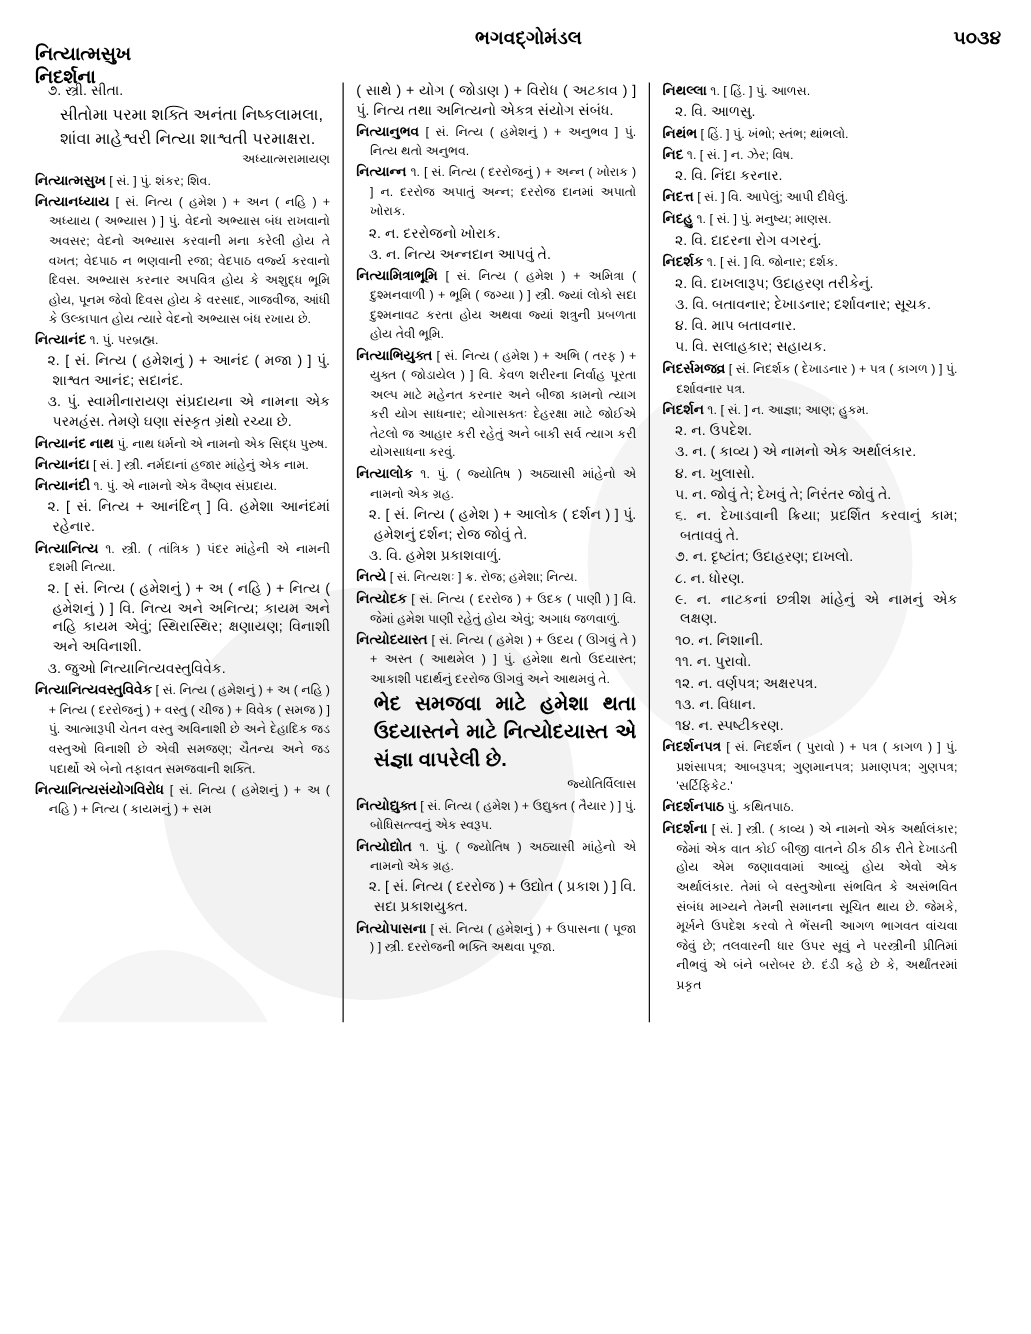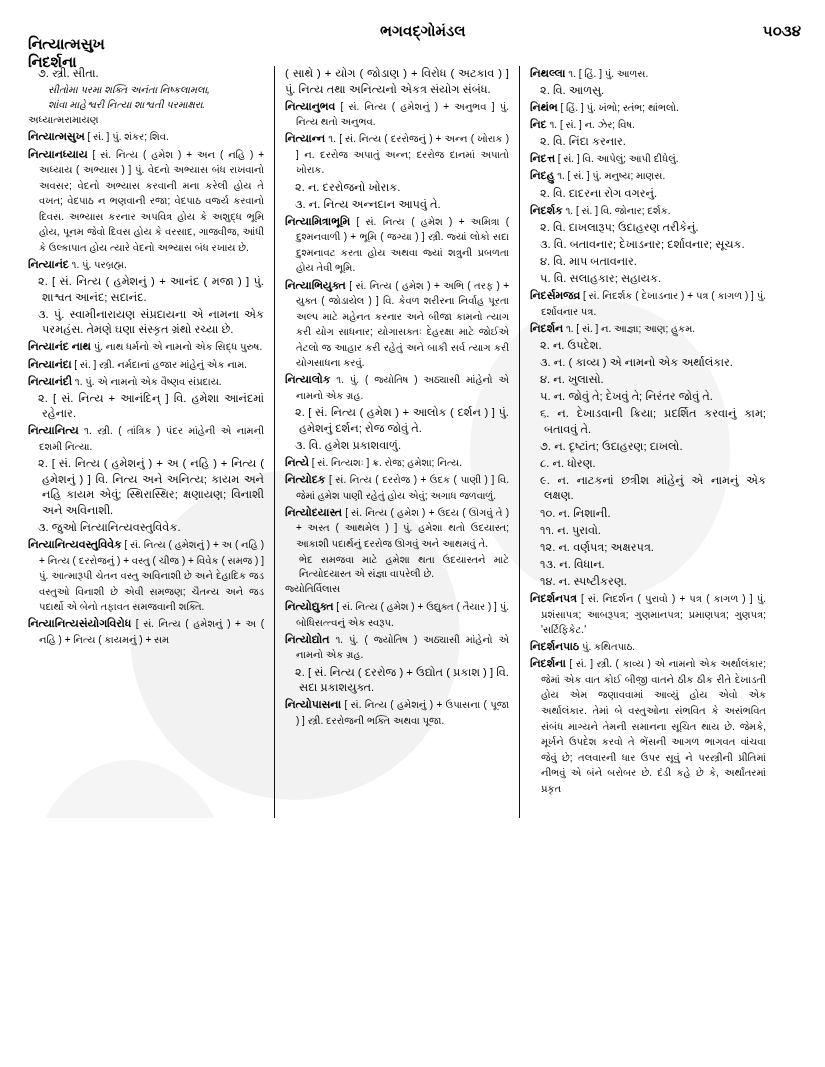--- a/index.html
+++ b/index.html
@@ -105,32 +105,33 @@
   p.sense {
     margin: 0 0 1.5px 0;
     padding-left: 14px;
     text-indent: -4px;
     text-align: justify;
   }
   p.verse {
     margin: 0 0 1px 0;
     padding-left: 20px;
     text-align: left;
-    font-size: 10px;
-    font-style: italic;
+    font-size: 13px;
   }
   p.attrib {
     margin: 0 0 3px 0;
+    text-align: right;
     font-size: 10px;
   }
   p.note {
     margin: 2px 0 1.5px 0;
     padding-left: 14px;
-    font-size: 10px;
-    text-align: justify;
+    font-size: 16px;
+    text-align: justify;
+    font-weight: bold;
   }
 </style>
 </head>
 <body>
 
 <div class="page">
 
   <div class="watermark wm1"></div>
   <div class="watermark wm2"></div>
   <div class="watermark wm3"></div>

